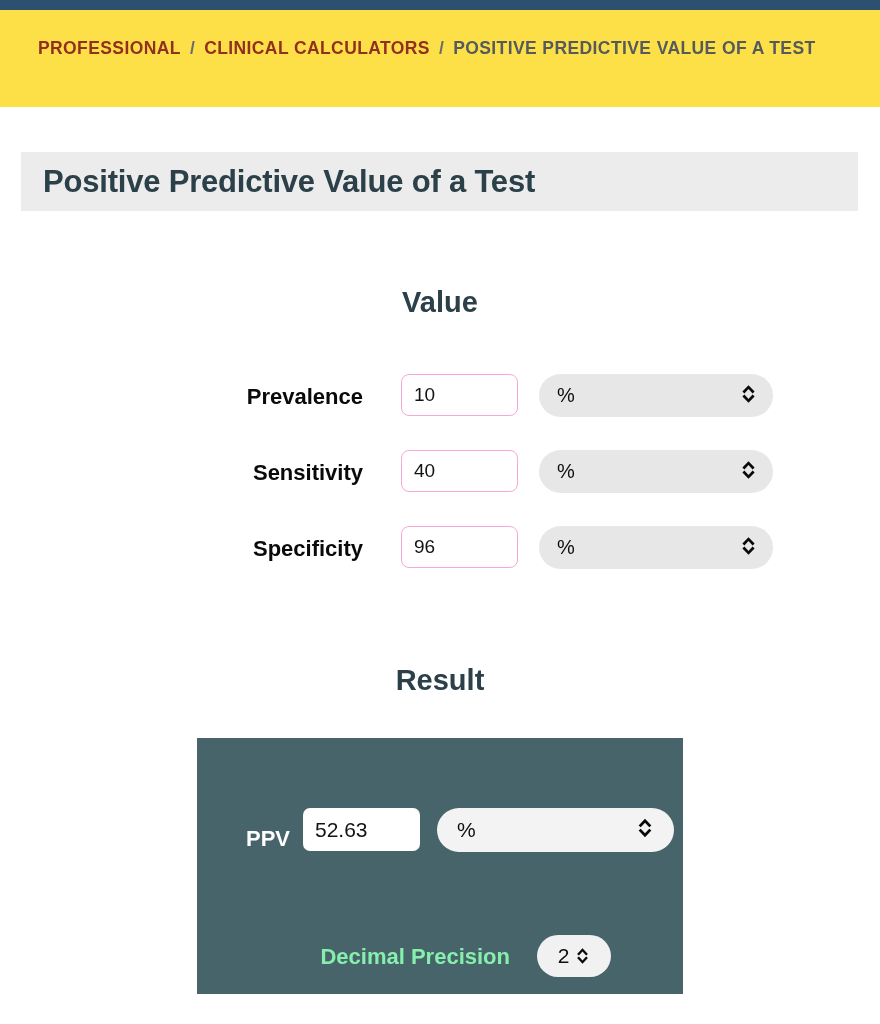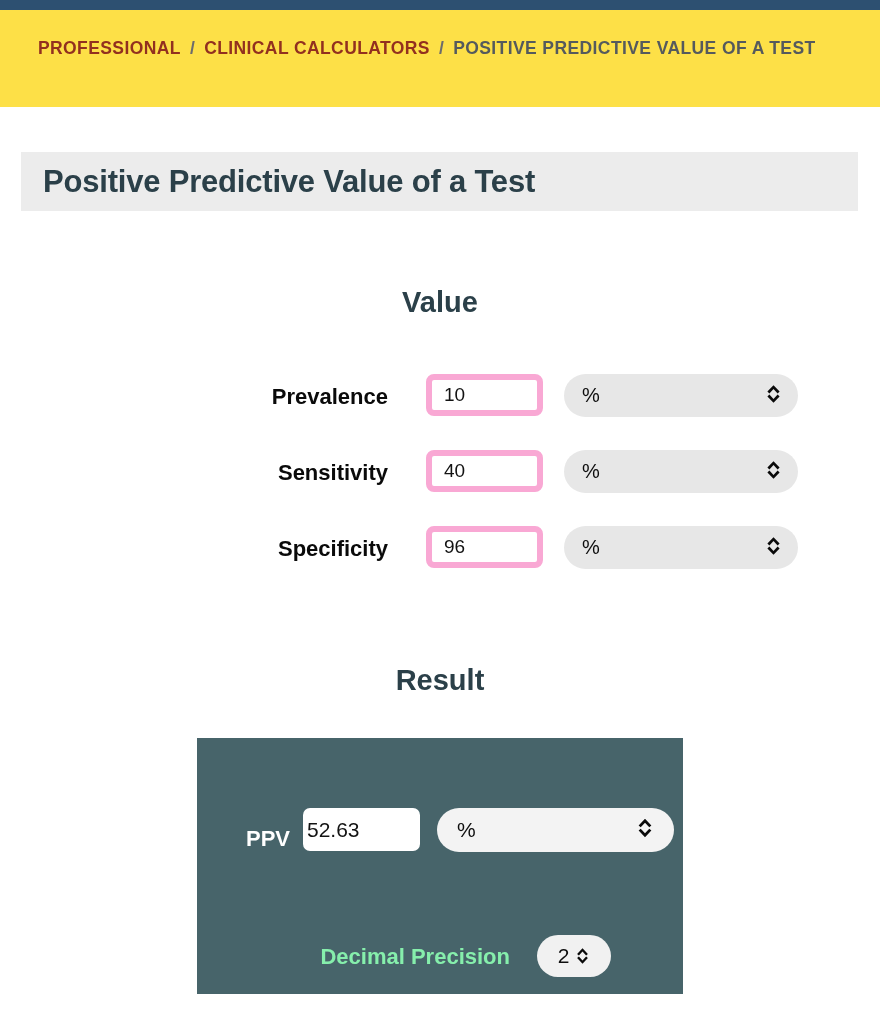--- a/index.html
+++ b/index.html
@@ -80,38 +80,37 @@
 
   
   .input-rows {
     position: absolute;
     left: 0; top: 374px;
     width: 880px;
   }
   .row {
     position: relative;
     height: 76px;
-    margin-left: 25px;
   }
   .row-label {
     position: absolute;
     left: 0; top: 8px;
     width: 363px;
     text-align: right;
     font-size: 22px;
     font-weight: bold;
     color: #0a0a0a;
     line-height: 30px;
   }
   .num-field {
     position: absolute;
     left: 401px; top: 0;
     width: 117px; height: 42px;
     background: #ffffff;
-    border: 6px solid #f9a8d4;
+    border: 1px solid #f9a8d4;
     border-radius: 8px;
     font-family: "Liberation Sans", sans-serif;
     font-size: 19px;
     color: #131313;
     padding-left: 12px;
     outline: none;
   }
   .unit-pill {
     position: absolute;
     left: 539px; top: 0;
@@ -161,21 +160,21 @@
   .ppv-field {
     position: absolute;
     left: 106px; top: 0;
     width: 117px; height: 43px;
     background: #ffffff;
     border: none;
     border-radius: 7px;
     font-family: "Liberation Sans", sans-serif;
     font-size: 21px;
     color: #131313;
-    padding-left: 4px;
+    padding-left: 12px;
     outline: none;
   }
   .ppv-pill {
     position: absolute;
     left: 240px; top: 0;
     width: 237px; height: 44px;
     background: #f3f3f3;
     border: none;
     border-radius: 22px;
     display: flex;

